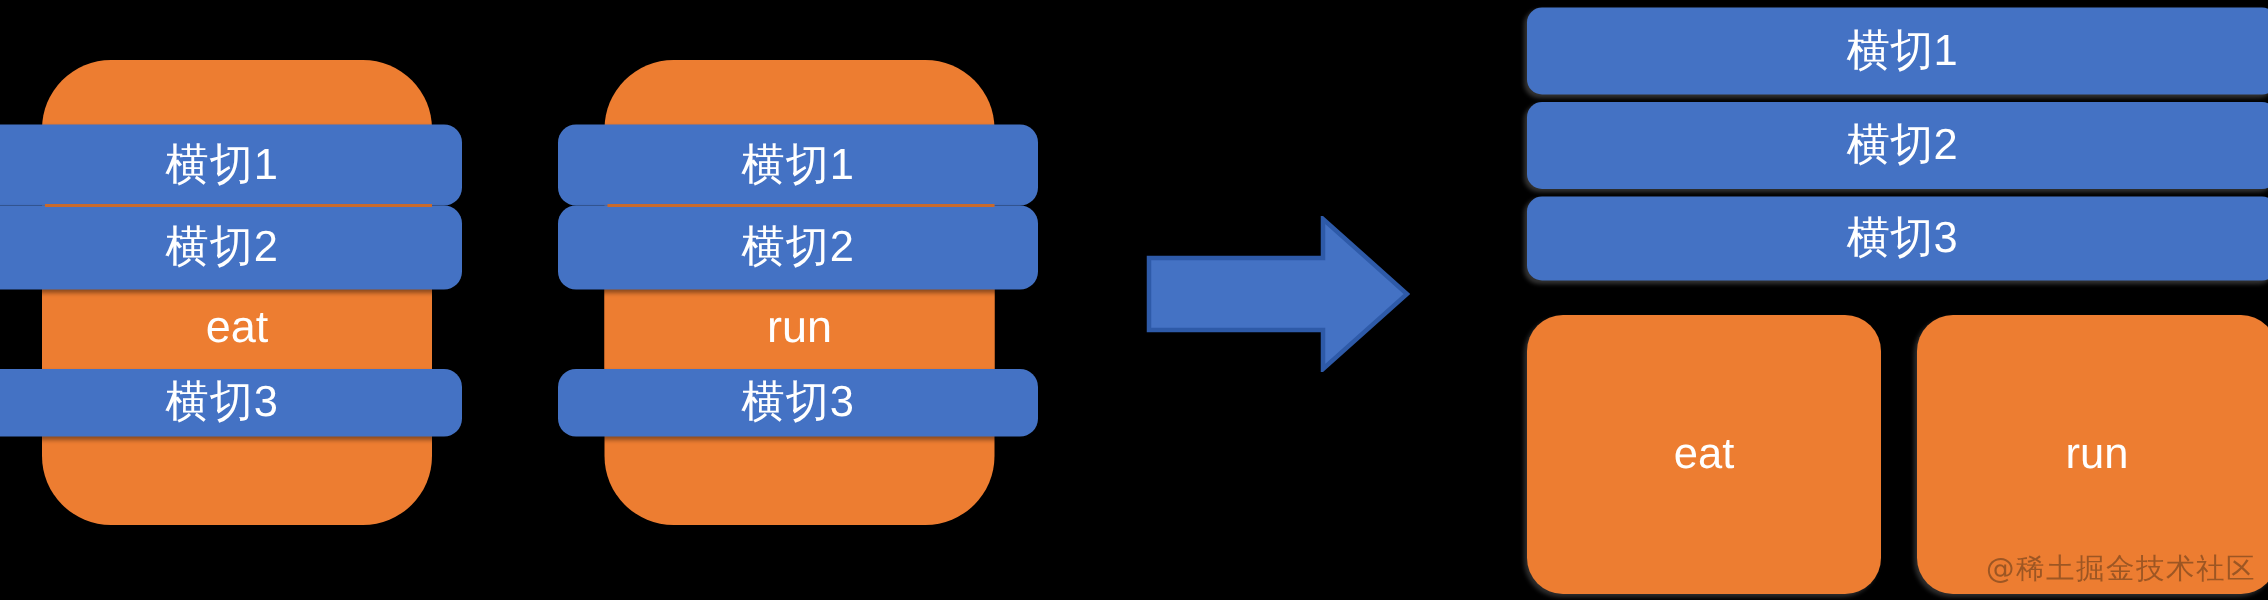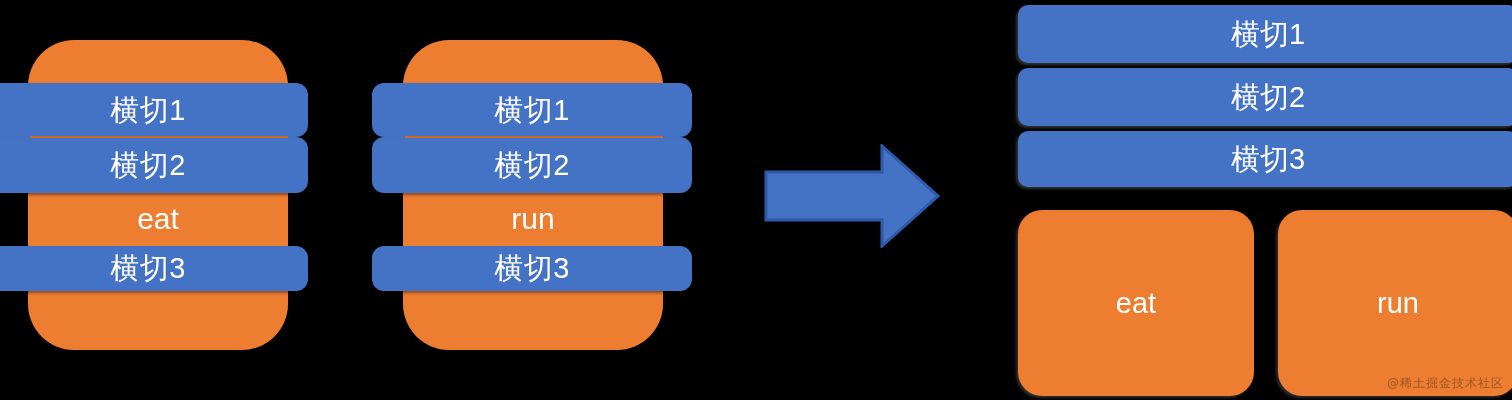--- a/index.html
+++ b/index.html
@@ -94,21 +94,21 @@
     width: 176px;
     height: 104px;
   }
   .arrow-wrap svg { display: block; width: 100%; height: 100%; }
 
   
   .watermark {
     position: absolute;
     right: 8px;
     bottom: 8px;
-    font-size: 12px;
+    font-size: 19px;
     color: rgba(60, 40, 20, 0.45);
     letter-spacing: 1px;
     white-space: nowrap;
     font-family: "DejaVu Sans", sans-serif;
   }
 </style>
 </head>
 <body>
 
 <div id="canvas">

